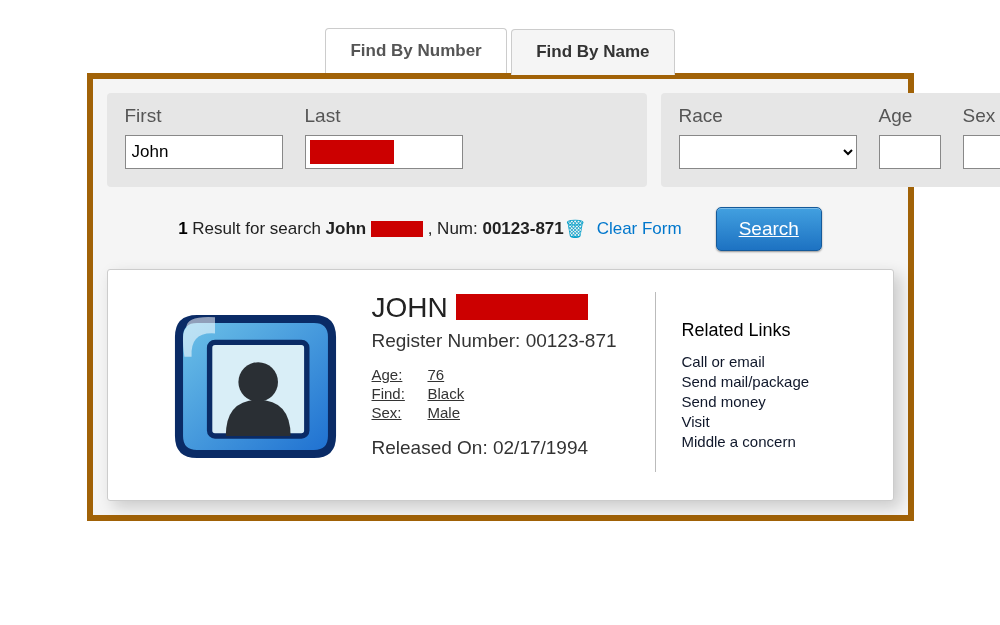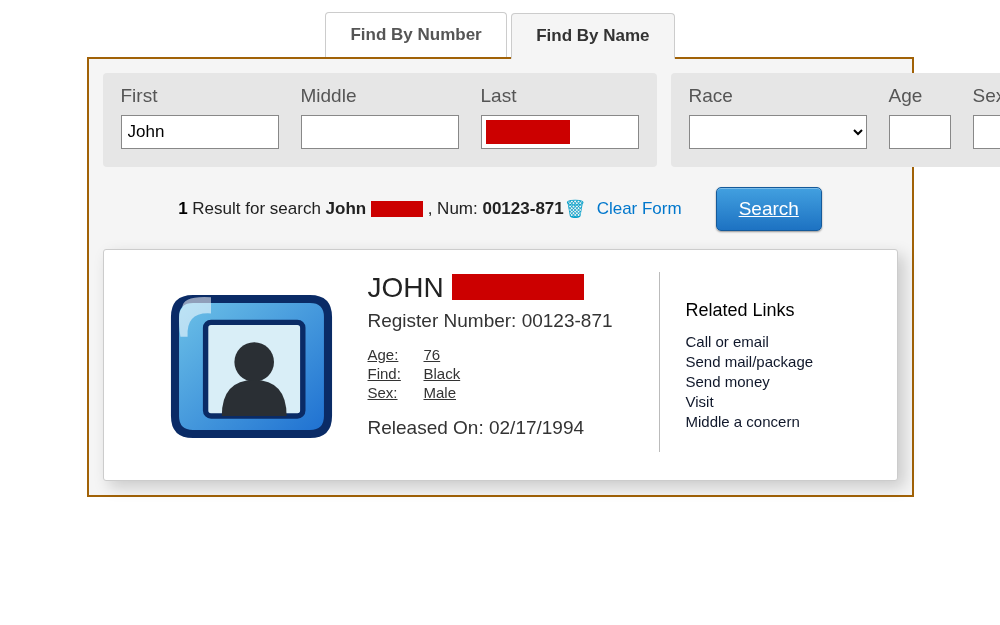--- a/index.html
+++ b/index.html
@@ -4,21 +4,21 @@
 <style>
   * { box-sizing: border-box; margin: 0; padding: 0; }
   body {
     font-family: "Helvetica Neue", Arial, sans-serif;
     background: #fff;
     padding: 12px;
     color: #333;
   }
   .container {
     width: 827px;
-    margin: 0 auto;
+    margin: 16px auto;
     position: relative;
   }
   .tabs {
     text-align: center;
     position: relative;
     z-index: 2;
   }
   .tab {
     display: inline-block;
     padding: 12px 24px;
@@ -36,21 +36,21 @@
   }
   .tab.active {
     border-radius: 4px 4px 0 0;
     background: #f5f5f5;
     border-color: #ccc;
     top: 1px;
     border-bottom: 1px solid #f5f5f5;
     color: #333;
   }
   .panel {
-    border: 2px solid #a16207;
+    border: 6px solid #a16207;
     background: #f5f5f5;
     padding: 14px;
     margin-top: -1px;
     position: relative;
     z-index: 1;
   }
   .form-row {
     display: flex;
     gap: 14px;
   }
@@ -232,24 +232,20 @@
     <div class="tab active">Find By Name</div>
   </div>
 
   <div class="panel">
 
     <div class="form-row">
       <div class="form-box left">
         <div class="field first">
           <label class="field-label">First</label>
           <input class="ctl" type="text" value="John" style="">
-        </div>
-        <div class="field middle">
-          <label class="field-label">Middle</label>
-          <input class="ctl" type="text" value="" style="">
         </div>
         <div class="field last">
           <label class="field-label">Last</label>
           <span class="redact-input">
             <input class="ctl" type="text" value="" style="">
           </span>
         </div>
       </div>
 
       <div class="form-box right">

